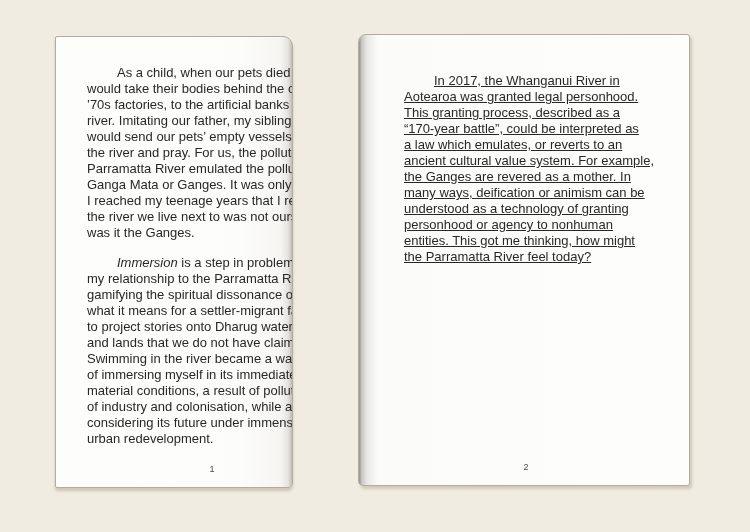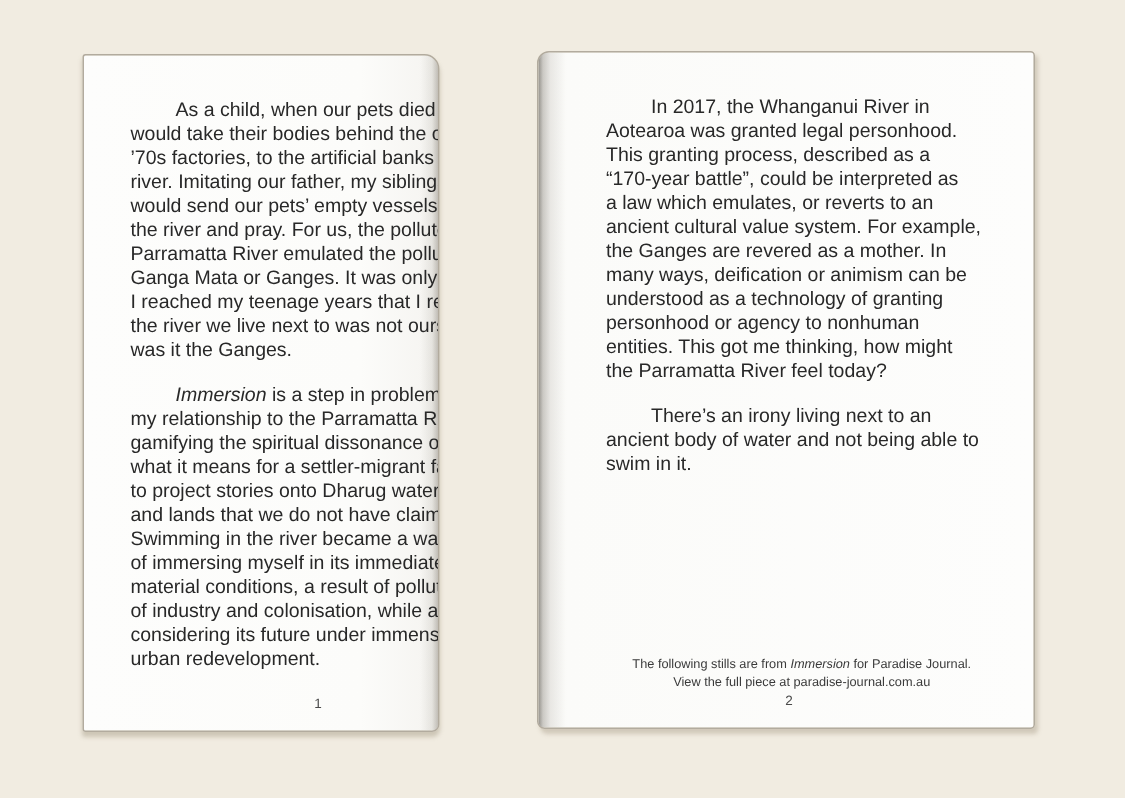--- a/index.html
+++ b/index.html
@@ -69,21 +69,22 @@
     inset: 0;
     font-size: 13px;
     line-height: 16px;
     color: #282828;
     letter-spacing: 0;
   }
   .page-left .text-block {
     padding: 28px 4px 0 31px;
   }
   .page-right .text-block {
-    padding: 28px 18px 0 45px;
+    padding: 38px 18px 0 45px;
+    text-decoration: underline;
   }
   .para {
     margin: 0 0 14px 0;
     white-space: pre;
     text-indent: 30px;
   }
   .italic {
     font-style: italic;
   }
   .footnote {
@@ -156,22 +157,17 @@
 This granting process, described as a
 “170-year battle”, could be interpreted as
 a law which emulates, or reverts to an
 ancient cultural value system. For example,
 the Ganges are revered as a mother. In
 many ways, deification or animism can be
 understood as a technology of granting
 personhood or agency to nonhuman
 entities. This got me thinking, how might
 the Parramatta River feel today?</span></p>
-      <p class="para"><span>There’s an irony living next to an
-ancient body of water and not being able to
-swim in it.</span></p>
     </div>
-    <div class="footnote"><span>The following stills are from </span><span class="italic">Immersion</span><span> for Paradise Journal.
-View the full piece at paradise-journal.com.au</span></div>
     <div class="page-number">2</div>
   </div>
 
 </div>
 
 </body></html>

